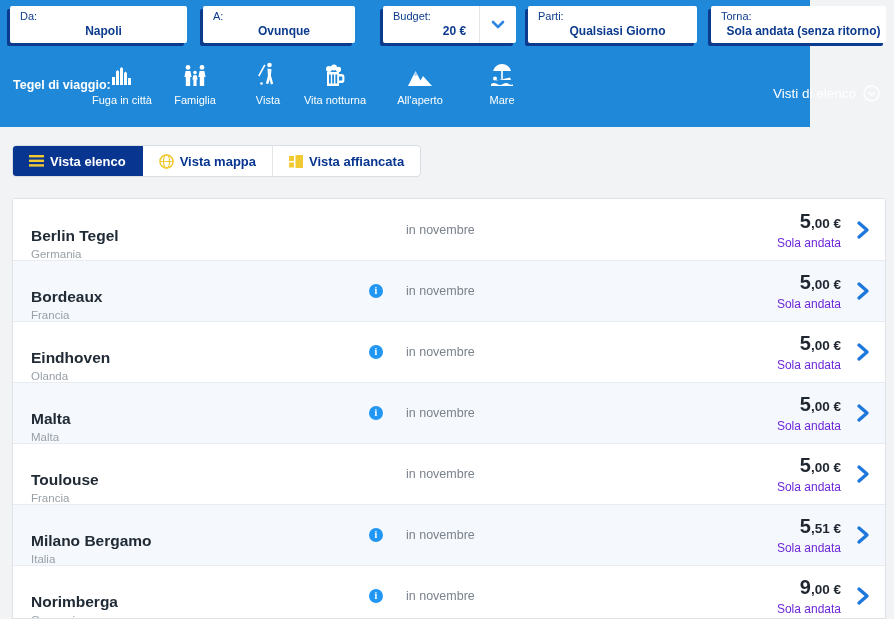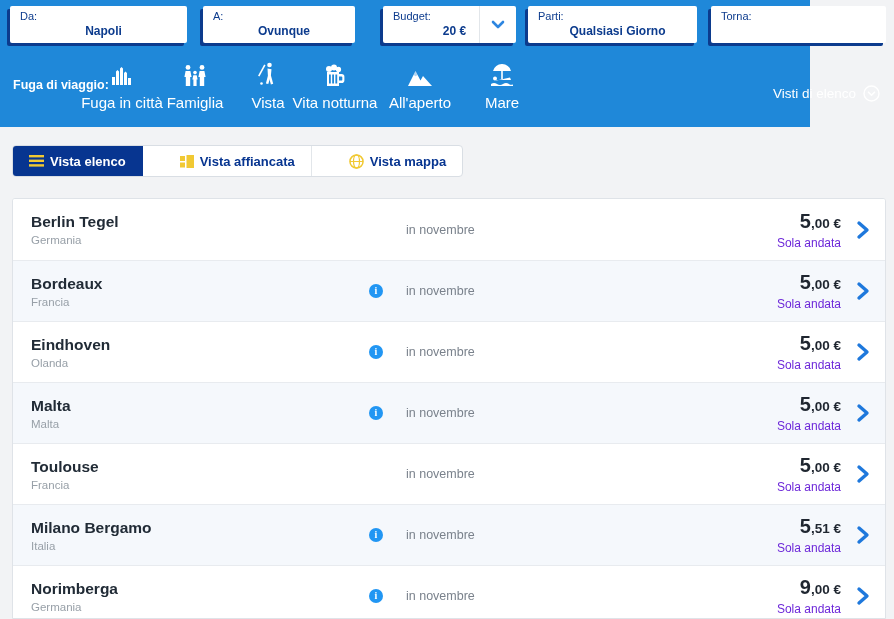--- a/index.html
+++ b/index.html
@@ -43,36 +43,36 @@
     position: absolute; left: 13px; top: 20px;
     color: #ffffff; font-size: 12.5px; font-weight: bold;
   }
   .trip-item {
     position: absolute; top: 2px; width: 80px; height: 56px;
     display: flex; flex-direction: column; align-items: center; justify-content: flex-start;
     cursor: pointer;
   }
   .trip-item .t-icon { height: 28px; display: flex; align-items: flex-end; justify-content: center; }
   .trip-item .t-label {
-    margin-top: 6px; color: #ffffff; font-size: 15px; white-space: nowrap; text-align: center;
+    margin-top: 6px; color: #ffffff; font-size: 11px; white-space: nowrap; text-align: center;
   }
   .ti-0 { left: 82px; }  .ti-1 { left: 155px; } .ti-2 { left: 228px; }
   .ti-3 { left: 295px; } .ti-4 { left: 380px; } .ti-5 { left: 462px; }
 
   .recent {
     position: absolute; right: 14px; top: 27px;
     display: flex; align-items: center; gap: 7px; cursor: pointer;
   }
   .recent .r-label { color: #ffffff; font-size: 13.5px; }
 
   
   .tabs {
     position: absolute; top: 145px; left: 12px; height: 32px;
     display: flex; background: #ffffff;
-    border: 1px solid #d9dee4; border-radius: 4px; overflow: hidden; gap: 21px;
+    border: 1px solid #d9dee4; border-radius: 4px; overflow: hidden;
   }
   .tab {
     display: flex; align-items: center; gap: 6px;
     padding: 0 16px; font-size: 13px; font-weight: bold; color: #073590;
     border-right: 1px solid #e2e6ea; cursor: pointer; white-space: nowrap;
   }
   .tab:last-child { border-right: none; }
   .tab.active { background: #073590; color: #ffffff; border-right-color: #073590; }
 
   
@@ -82,21 +82,21 @@
     overflow: hidden;
   }
   .row {
     position: relative; height: 61px; border-top: 1px solid #e8ebef;
     background: #ffffff; cursor: pointer;
   }
   .row:first-child { border-top: none; }
   .row.alt { background: #f5f8fc; }
   .dest {
     position: absolute; left: 18px; top: 0; height: 100%;
-    display: flex; flex-direction: column; justify-content: center; gap: 3px;
+    display: flex; flex-direction: column; justify-content: flex-end; gap: 3px;
   }
   .dest .city { font-size: 15.5px; font-weight: bold; color: #212b36; }
   .dest .country { font-size: 11.5px; color: #98a0a8; }
   .info-dot {
     position: absolute; left: 356px; top: 50%; transform: translateY(-50%);
     width: 14px; height: 14px; border-radius: 50%;
     background: #2196f3; color: #ffffff;
     font-size: 10px; font-weight: bold; line-height: 14px; text-align: center;
     font-family: "Liberation Serif", serif;
   }
@@ -142,24 +142,25 @@
     </span>
   </div>
 
   <div class="field field-parti">
     <span class="f-label">Parti:</span>
     <span class="f-value">Qualsiasi Giorno</span>
   </div>
 
   <div class="field field-torna">
     <span class="f-label">Torna:</span>
+    <span class="f-value">Sola andata (senza ritorno)</span>
   </div>
 
   <div class="trip-row">
-    <span class="trip-label">Fuga di viaggio:</span>
+    <span class="trip-label">Tegel di viaggio:</span>
 
     <div class="trip-item ti-0">
       <span class="t-icon">
         <svg width="26" height="24" viewBox="0 0 26 24" fill="#ffffff">
           <path d="M3 21v-8h3v8zM7 21V7.5l1.5-1.5L10 7.5V21zM11 21V4.5l1.5-1.5L14 4.5V21zM15 21V9l1.5-1.5L18 9v12zM19 21v-7h3v7z"></path>
         </svg>
       </span>
       <span class="t-label">Fuga in città</span>
     </div>
 
@@ -242,35 +243,35 @@
 <div class="tabs">
   <div class="tab active">
     <svg width="15" height="12" viewBox="0 0 15 12" fill="#f1c933">
       <rect x="0" y="0" width="15" height="2.4"></rect>
         <rect x="0" y="4.6" width="15" height="2.4"></rect>
         <rect x="0" y="9.2" width="15" height="2.4"></rect>
     </svg>
     <span>Vista elenco</span>
   </div>
   <div class="tab">
+    <svg width="15" height="15" viewBox="0 0 16 16">
+      <circle cx="8" cy="8" r="7" fill="none" stroke="#f1c933" stroke-width="1.6"></circle>
+      <ellipse cx="8" cy="8" rx="3.2" ry="7" fill="none" stroke="#f1c933" stroke-width="1.3"></ellipse>
+      <line x1="1" y1="8" x2="15" y2="8" stroke="#f1c933" stroke-width="1.3"></line>
+    </svg>
+    <span>Vista mappa</span>
+  </div>
+  <div class="tab">
     <svg width="14" height="13" viewBox="0 0 14 13" fill="#f1c933">
       <rect x="0" y="1" width="5" height="5"></rect>
         <rect x="6.5" y="0" width="7.5" height="13"></rect>
         <rect x="0" y="7.5" width="5" height="5"></rect>
     </svg>
     <span>Vista affiancata</span>
   </div>
-  <div class="tab">
-    <svg width="15" height="15" viewBox="0 0 16 16">
-      <circle cx="8" cy="8" r="7" fill="none" stroke="#f1c933" stroke-width="1.6"></circle>
-      <ellipse cx="8" cy="8" rx="3.2" ry="7" fill="none" stroke="#f1c933" stroke-width="1.3"></ellipse>
-      <line x1="1" y1="8" x2="15" y2="8" stroke="#f1c933" stroke-width="1.3"></line>
-    </svg>
-    <span>Vista mappa</span>
-  </div>
 </div>
 
 <div class="card">
 
   <div class="row">
     <div class="dest">
       <span class="city">Berlin Tegel</span>
       <span class="country">Germania</span>
     </div>
 

